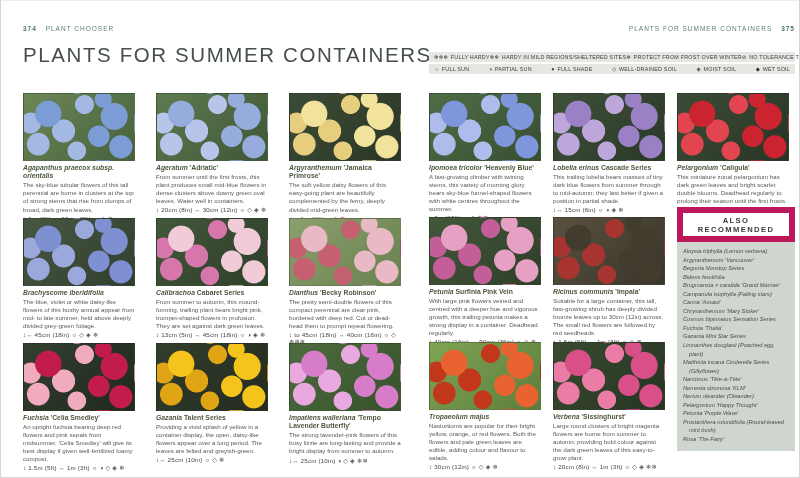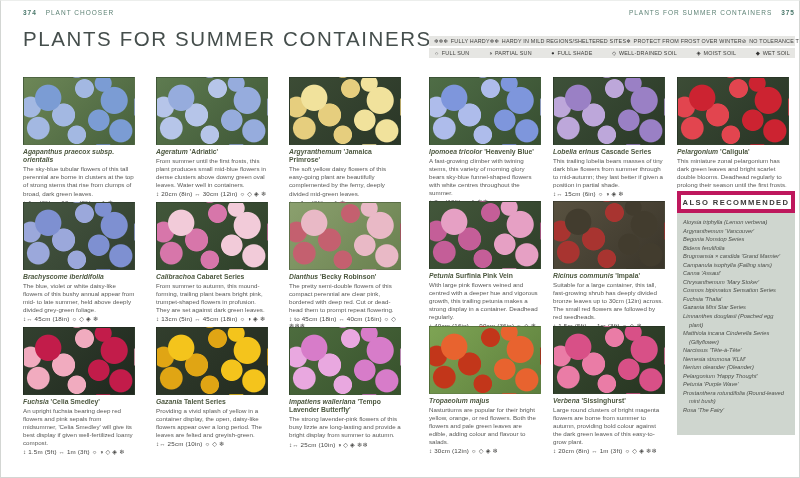--- a/index.html
+++ b/index.html
@@ -1,20 +1,20 @@
 <!DOCTYPE html>
 <html><head>
 <meta charset="utf-8">
 <style>
   html,body{margin:0;padding:0;background:#fff;}
   body{font-family:"Liberation Sans","DejaVu Sans",sans-serif;-webkit-font-smoothing:antialiased;}
   .book{position:relative;width:798px;height:476px;background:#fff;border:1px solid #d3d6d3;border-top-color:#eceeec;overflow:hidden;}
 
   
-  .page{position:absolute;top:4px;}
+  .page{position:absolute;top:20px;}
   .page-left{left:22px;width:392px;height:452px;}
   .page-right{left:428px;width:366px;height:452px;}
 
   .pagehead{position:absolute;top:4px;left:0;right:0;font-size:6.5px;letter-spacing:1px;color:#5c8174;}
   .pagehead .folio{font-weight:bold;color:#49776a;margin:0 6px 0 0;}
   .pagehead.righthead{text-align:right;}
   .pagehead.righthead .folio{margin:0 0 0 6px;}
 
   .page-title{position:absolute;top:22px;left:0;margin:0;font-size:20.5px;font-weight:400;letter-spacing:1.6px;color:#454e4c;white-space:nowrap;}
 
@@ -39,21 +39,21 @@
   .entry{margin:0;width:112px;}
   .photo{width:112px;height:68px;border:1px solid rgba(40,50,40,.25);box-sizing:border-box;}
   .pname{margin:3px 0 1px;font-size:6.8px;line-height:1.2;font-weight:bold;color:#4d5840;}
   .pname i{font-style:italic;}
   .pname b{font-weight:bold;}
   .pdesc{margin:0;font-size:6.2px;line-height:1.3;color:#58585500;color:#585856;}
   .pstats{margin:1px 0 0;font-size:6.2px;color:#45454300;color:#454543;letter-spacing:.2px;}
 
   
   .also{position:absolute;left:248px;top:186px;width:118px;height:244px;background:#cfd6cf;box-sizing:border-box;}
-  .also-head{background:#fff;border:4px solid #be185d;margin:0;padding:3px 0 2px;text-align:center;font-size:7.6px;font-weight:bold;letter-spacing:1.4px;color:#3b3b39;}
+  .also-head{background:#fff;border:6px solid #be185d;margin:0;padding:3px 0 2px;text-align:center;font-size:7.6px;font-weight:bold;letter-spacing:1.4px;color:#3b3b39;}
   .also-list{list-style:none;margin:0;padding:5px 6px;}
   .also-item{font-size:5.7px;line-height:1.5;font-style:italic;color:#4b4e49;padding-left:6px;text-indent:-6px;}
 </style>
 </head>
 <body>
 
 <div class="book">
 
   <div class="page page-left">
     <div class="pagehead">

